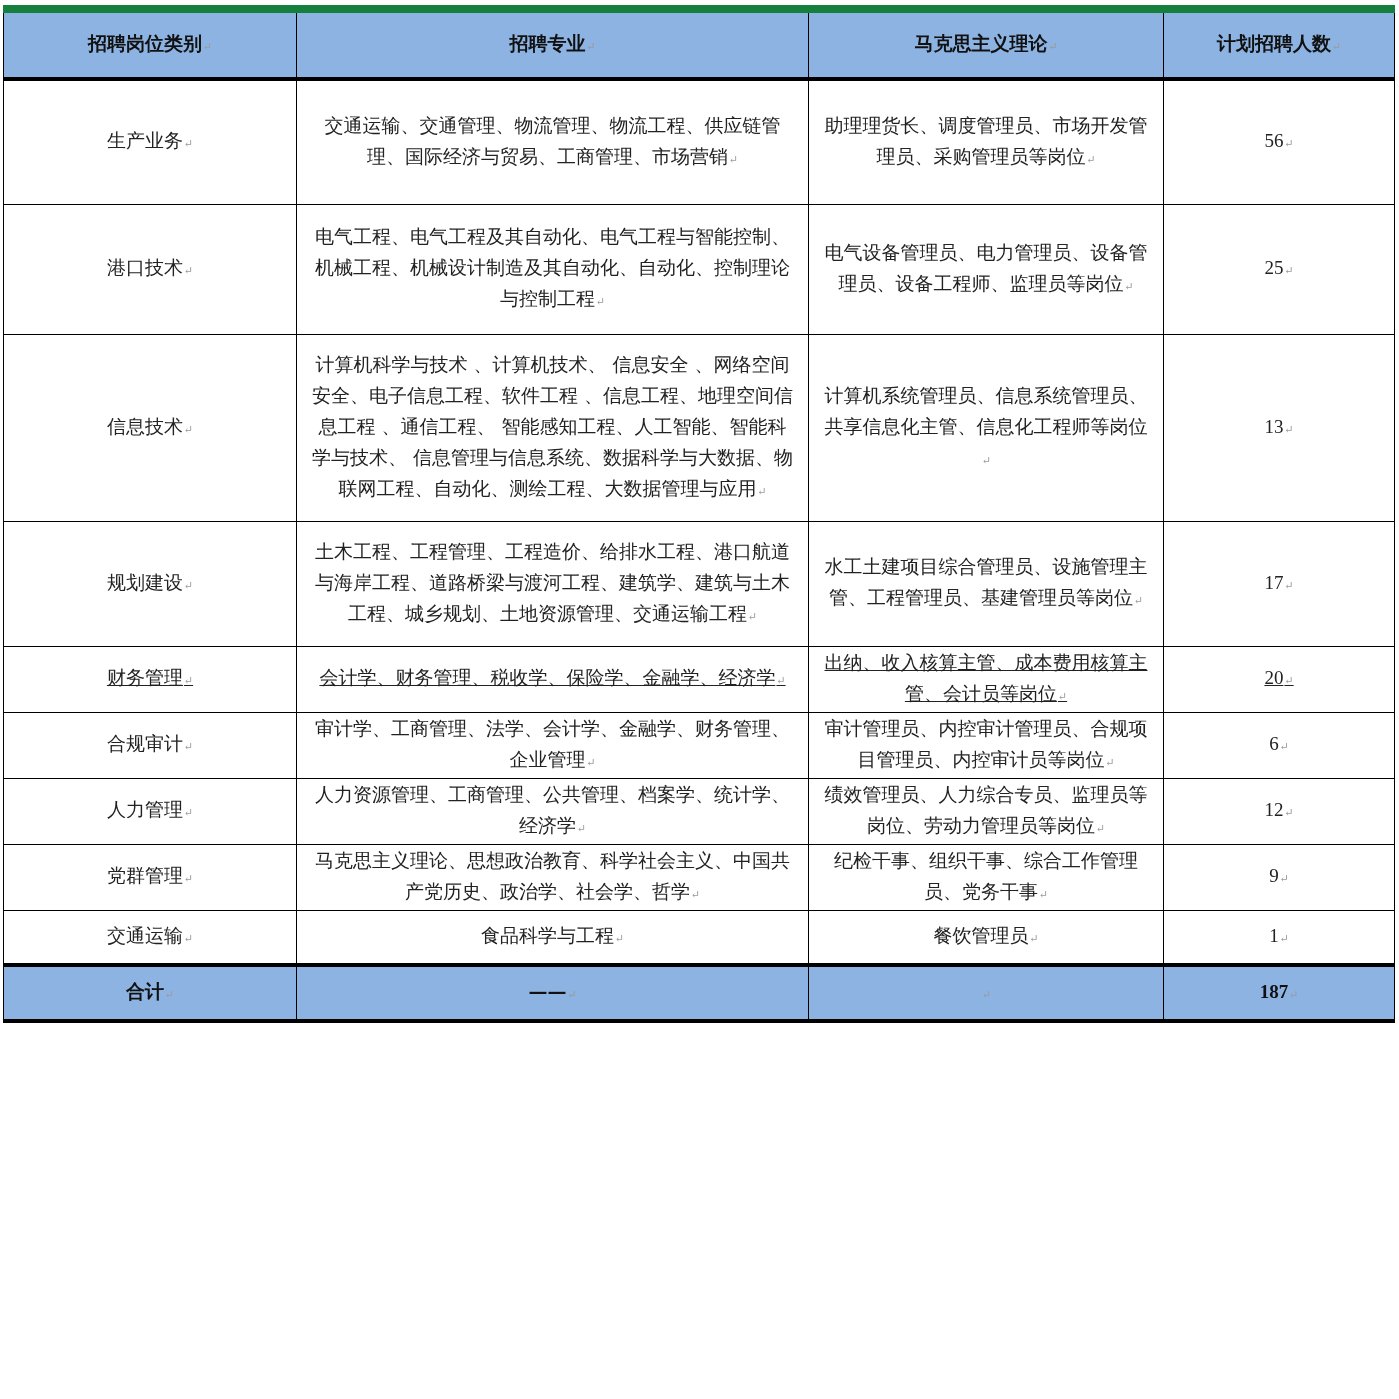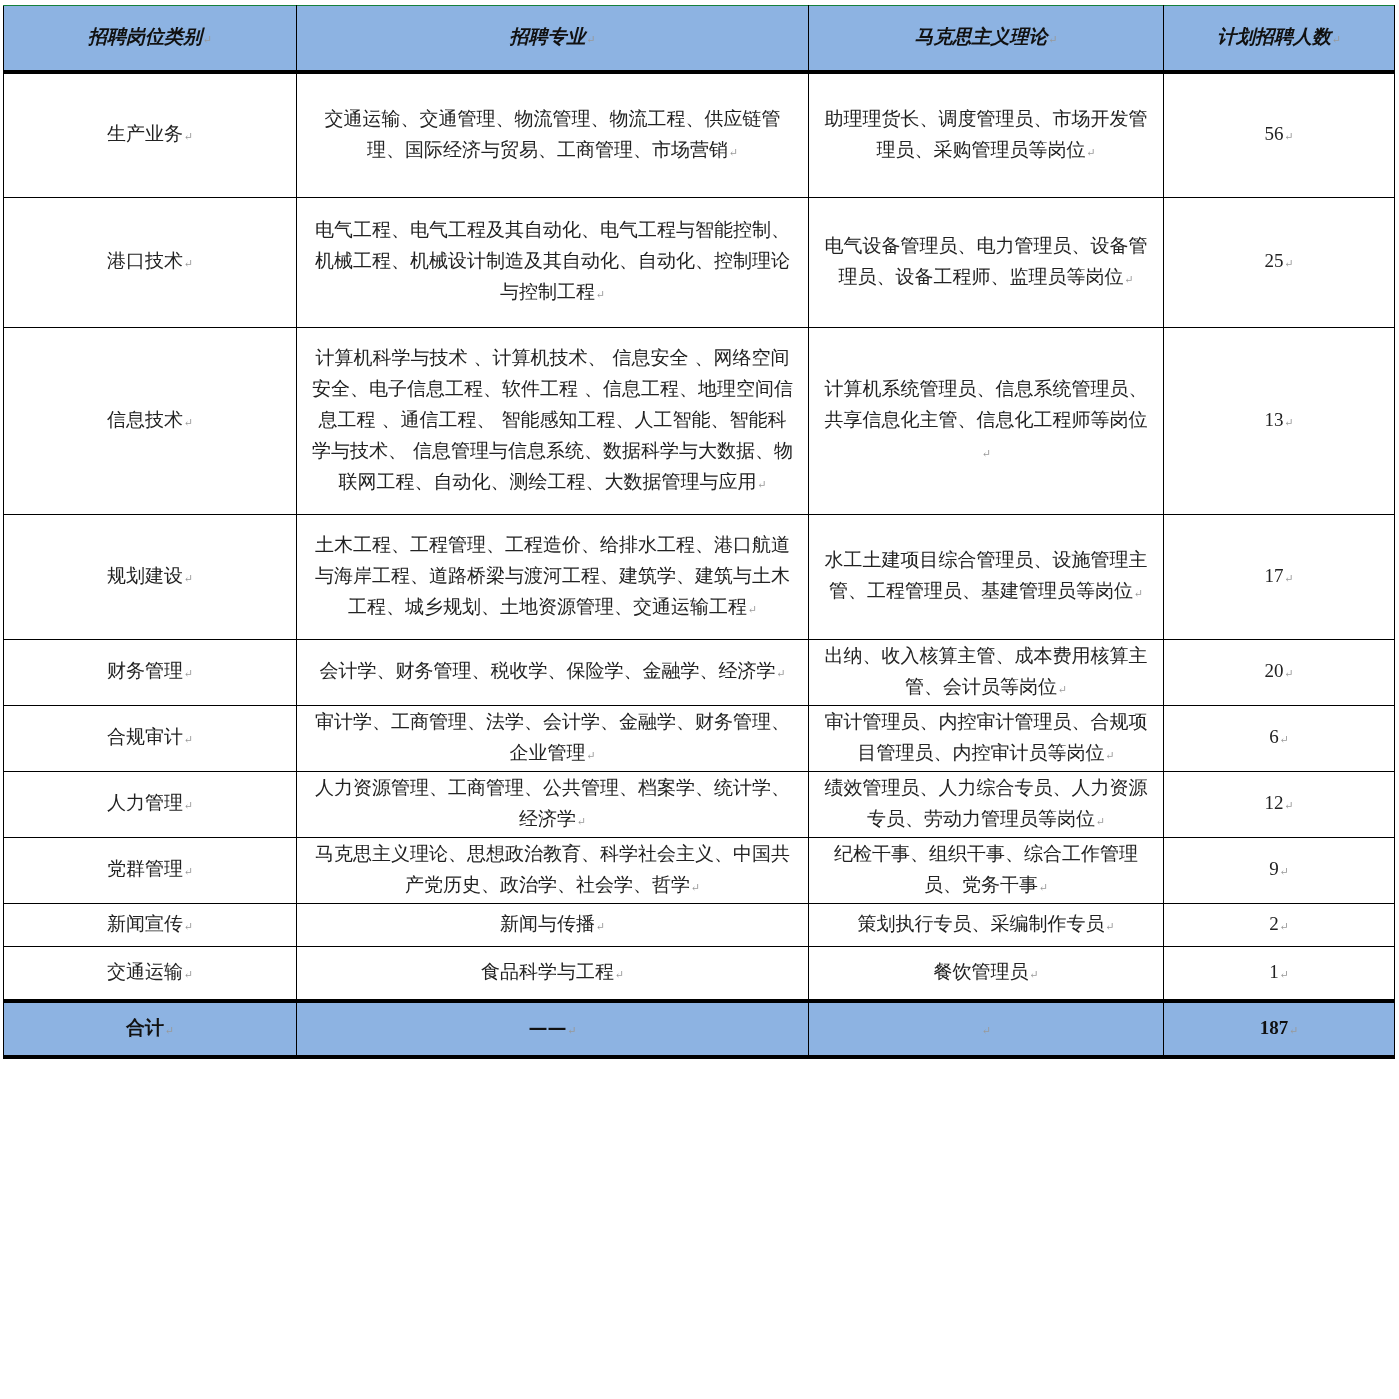--- a/index.html
+++ b/index.html
@@ -7,21 +7,21 @@
          font-family:"DejaVu Serif","Liberation Serif",serif; color:#222; }
   table.recruit {
     position:absolute; left:3px; top:5px;
     width:1391px; border-collapse:collapse; table-layout:fixed;
   }
   table.recruit td, table.recruit th {
     border:1px solid #000; text-align:center; vertical-align:middle;
     font-size:19px; line-height:31px; padding:0 14px; font-weight:normal;
   }
   table.recruit th { background:#8db3e2; font-weight:bold; color:#111; font-size:19px; }
-  tr.head th { height:64px; border-top:1px solid #15803d; border-bottom:4px solid #000;font-style:italic; }
+  tr.head th { height:64px; border-top:8px solid #15803d; border-bottom:4px solid #000; }
   tr.total td { background:#8db3e2; font-weight:bold; height:52px; border-top:4px solid #000; border-bottom:4px solid #000; color:#111; }
   col.c1 { width:293px; } col.c2 { width:512px; } col.c3 { width:355px; } col.c4 { width:231px; }
   .pm { color:#999; font-size:11px; font-weight:normal; margin-left:1px; }
   td.num { font-family:"Liberation Serif","DejaVu Serif",serif; }
 </style>
 </head>
 <body>
 
 <table class="recruit">
   <colgroup>
@@ -56,49 +56,43 @@
         <td><span>计算机科学与技术 、计算机技术、 信息安全 、网络空间安全、电子信息工程、软件工程 、信息工程、地理空间信息工程 、通信工程、 智能感知工程、人工智能、智能科学与技术、 信息管理与信息系统、数据科学与大数据、物联网工程、自动化、测绘工程、大数据管理与应用</span><span class="pm">↵</span></td>
         <td><span>计算机系统管理员、信息系统管理员、共享信息化主管、信息化工程师等岗位</span><span class="pm">↵</span></td>
         <td class="num"><span>13</span><span class="pm">↵</span></td>
       </tr>
       <tr style="height: 125px;">
         <td><span>规划建设</span><span class="pm">↵</span></td>
         <td><span>土木工程、工程管理、工程造价、给排水工程、港口航道与海岸工程、道路桥梁与渡河工程、建筑学、建筑与土木工程、城乡规划、土地资源管理、交通运输工程</span><span class="pm">↵</span></td>
         <td><span>水工土建项目综合管理员、设施管理主管、工程管理员、基建管理员等岗位</span><span class="pm">↵</span></td>
         <td class="num"><span>17</span><span class="pm">↵</span></td>
       </tr>
-      <tr style="height: 63px;">
+      <tr style="height: 63px; text-decoration: underline;">
         <td><span>财务管理</span><span class="pm">↵</span></td>
         <td><span>会计学、财务管理、税收学、保险学、金融学、经济学</span><span class="pm">↵</span></td>
         <td><span>出纳、收入核算主管、成本费用核算主管、会计员等岗位</span><span class="pm">↵</span></td>
         <td class="num"><span>20</span><span class="pm">↵</span></td>
       </tr>
       <tr style="height: 63px;">
         <td><span>合规审计</span><span class="pm">↵</span></td>
         <td><span>审计学、工商管理、法学、会计学、金融学、财务管理、企业管理</span><span class="pm">↵</span></td>
         <td><span>审计管理员、内控审计管理员、合规项目管理员、内控审计员等岗位</span><span class="pm">↵</span></td>
         <td class="num"><span>6</span><span class="pm">↵</span></td>
       </tr>
       <tr style="height: 64px;">
         <td><span>人力管理</span><span class="pm">↵</span></td>
         <td><span>人力资源管理、工商管理、公共管理、档案学、统计学、经济学</span><span class="pm">↵</span></td>
-        <td><span>绩效管理员、人力综合专员、人力资源专员、劳动力管理员等岗位</span><span class="pm">↵</span></td>
+        <td><span>绩效管理员、人力综合专员、监理员等岗位、劳动力管理员等岗位</span><span class="pm">↵</span></td>
         <td class="num"><span>12</span><span class="pm">↵</span></td>
       </tr>
       <tr style="height: 64px;">
         <td><span>党群管理</span><span class="pm">↵</span></td>
         <td><span>马克思主义理论、思想政治教育、科学社会主义、中国共产党历史、政治学、社会学、哲学</span><span class="pm">↵</span></td>
         <td><span>纪检干事、组织干事、综合工作管理员、党务干事</span><span class="pm">↵</span></td>
         <td class="num"><span>9</span><span class="pm">↵</span></td>
-      </tr>
-      <tr style="height: 43px;">
-        <td><span>新闻宣传</span><span class="pm">↵</span></td>
-        <td><span>新闻与传播</span><span class="pm">↵</span></td>
-        <td><span>策划执行专员、采编制作专员</span><span class="pm">↵</span></td>
-        <td class="num"><span>2</span><span class="pm">↵</span></td>
       </tr>
       <tr style="height: 55px;">
         <td><span>交通运输</span><span class="pm">↵</span></td>
         <td><span>食品科学与工程</span><span class="pm">↵</span></td>
         <td><span>餐饮管理员</span><span class="pm">↵</span></td>
         <td class="num"><span>1</span><span class="pm">↵</span></td>
       </tr>
     </tbody>
   <tfoot>
     <tr class="total">

